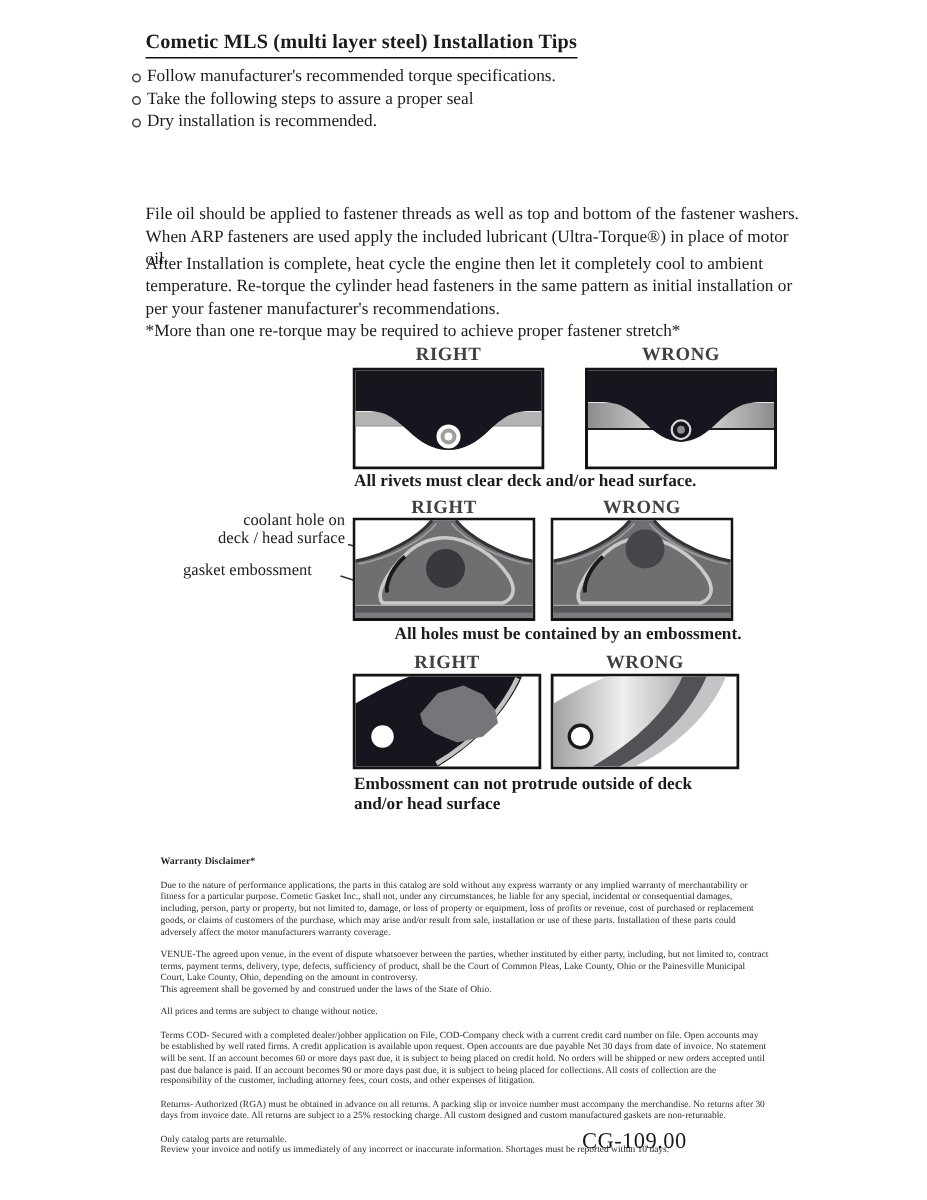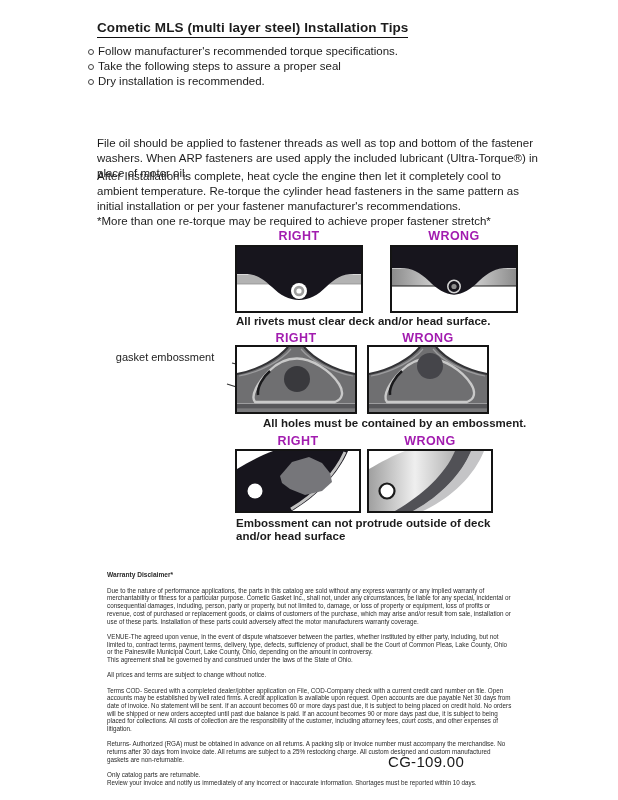--- a/index.html
+++ b/index.html
@@ -1,35 +1,35 @@
 <!DOCTYPE html>
 <html><head>
 <meta charset="utf-8">
 <style>
   html,body{margin:0;padding:0;background:#ffffff;}
   .page{position:relative;width:594px;height:800px;background:#fff;
-        font-family:Liberation Sans, sans-serif;color:#1c1c1c;overflow:hidden;}
+        font-family:Liberation Serif, serif;color:#1c1c1c;overflow:hidden;}
   .abs{position:absolute;}
 
   .title{left:97px;top:20px;font-size:13.5px;font-weight:bold;
          border-bottom:1.6px solid #111;padding-bottom:2px;letter-spacing:.1px;}
 
   .bullets{left:88px;top:44px;font-size:11.5px;line-height:15px;}
   .b-row{display:flex;align-items:flex-start;}
   .o-dot{width:4px;height:4px;border:1px solid #444;border-radius:50%;margin:5px 4px 0 0;flex:none;}
   .f-dot{width:4.5px;height:4.5px;background:#111;border-radius:50%;margin:5px 4px 0 0;flex:none;}
   .sub{margin-left:23px;}
 
   .h2{left:97px;top:116px;font-size:13px;font-weight:bold;}
   .para{left:97px;font-size:11.5px;line-height:15px;width:442px;}
   .p1{top:136px;}
   .p2{top:169px;}
   .note{top:214px;}
 
-  .dlabel{font-size:12.5px;font-weight:bold;letter-spacing:.4px;text-align:center;color:#a21caf;}
+  .dlabel{font-size:12.5px;font-weight:bold;letter-spacing:.4px;text-align:center;color:#404040;}
   .dcap{font-size:11.5px;font-weight:bold;white-space:pre-line;line-height:13px;}
   .dbox{display:block;}
 
   .callouts{left:100px;top:342px;width:130px;font-size:11px;line-height:11.5px;
             text-align:right;color:#222;}
   .callout{white-space:pre-line;}
   .co2{margin-top:10px;text-align:center;}
   .leader{left:100px;top:342px;width:210px;height:62px;pointer-events:none;}
 
   .legal{left:107px;top:571px;width:406px;font-size:6.3px;line-height:7.7px;color:#2a2a2a;}
@@ -93,20 +93,22 @@
     <circle cx="64" cy="41.5" r="6.2" fill="none" stroke="#d6d6d6" stroke-width="1.5"></circle>
     <circle cx="64" cy="41.5" r="2.6" fill="#8d8d8d"></circle>
   </svg>
 
   <div class="abs dcap" style="left:236px;top:315px;">All rivets must clear deck and/or head surface.</div>
 
   <div class="abs dlabel" style="left:235px;top:331px;width:122px;">RIGHT</div>
   <div class="abs dlabel" style="left:367px;top:331px;width:122px;">WRONG</div>
 
   <div class="abs callouts">
+    <div class="callout">coolant hole on
+deck / head surface</div>
     <div class="callout co2">gasket embossment</div>
   </div>
   <svg class="abs leader" viewBox="0 0 210 62">
     <line x1="132" y1="21" x2="193" y2="36" stroke="#333" stroke-width="1.1"></line>
     <line x1="127" y1="42" x2="162" y2="53" stroke="#333" stroke-width="1.1"></line>
   </svg>
 
   <svg class="abs dbox" style="left:235px;top:345px;" width="122" height="69" viewBox="0 0 122 69">
     <rect x="1" y="1" width="120" height="67" fill="#ffffff" stroke="#141414" stroke-width="2"></rect>
     <rect x="2" y="2" width="118" height="65" fill="#6f6f71"></rect>

